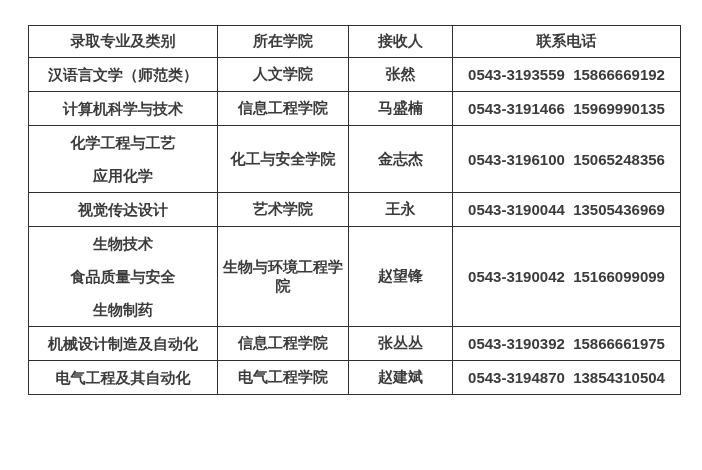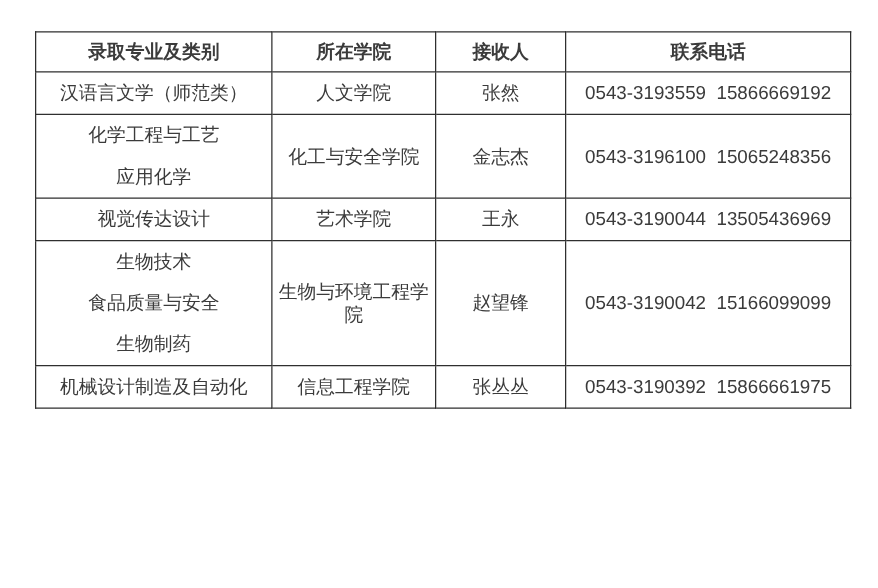--- a/index.html
+++ b/index.html
@@ -29,21 +29,21 @@
     text-align: center;
     vertical-align: middle;
     padding: 0 2px;
     overflow: hidden;
   }
   table.contact th {
     font-weight: bold;
     height: 31px;
   }
   table.contact td {
-    font-weight: normal;
+    font-weight: bold;
   }
   tr.r1 td { height: 31px; }
   tr.r2 td { height: 65px; }
   tr.r3 td { height: 98px; margin-left: 35px; }
   .major-line { line-height: 33px; }
   td.phone-cell { white-space: pre; }
 </style>
 </head>
 <body>
 
@@ -64,20 +64,28 @@
       </tr>
     </thead>
     <tbody id="contact-body">
         <tr class="r1">
           <td>
             <div class="major-line">汉语言文学（师范类）</div>
           </td>
           <td>人文学院</td>
           <td>张然</td>
           <td class="phone-cell">0543-3193559  15866669192</td>
+        </tr>
+        <tr class="r1">
+          <td>
+            <div class="major-line">计算机科学与技术</div>
+          </td>
+          <td>信息工程学院</td>
+          <td>马盛楠</td>
+          <td class="phone-cell">0543-3191466  15969990135</td>
         </tr>
         <tr class="r2">
           <td>
             <div class="major-line">化学工程与工艺</div>
             <div class="major-line">应用化学</div>
           </td>
           <td>化工与安全学院</td>
           <td>金志杰</td>
           <td class="phone-cell">0543-3196100  15065248356</td>
         </tr>
@@ -100,15 +108,23 @@
           <td class="phone-cell">0543-3190042  15166099099</td>
         </tr>
         <tr class="r1">
           <td>
             <div class="major-line">机械设计制造及自动化</div>
           </td>
           <td>信息工程学院</td>
           <td>张丛丛</td>
           <td class="phone-cell">0543-3190392  15866661975</td>
         </tr>
+        <tr class="r1">
+          <td>
+            <div class="major-line">电气工程及其自动化</div>
+          </td>
+          <td>电气工程学院</td>
+          <td>赵建斌</td>
+          <td class="phone-cell">0543-3194870  13854310504</td>
+        </tr>
       </tbody>
   </table>
 </div>
 
 </body></html>

